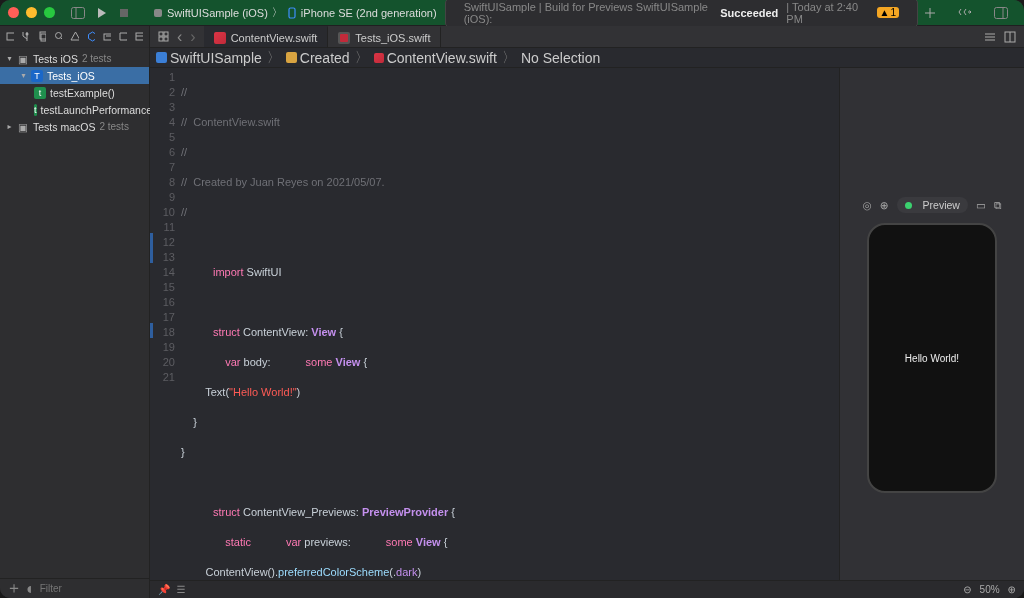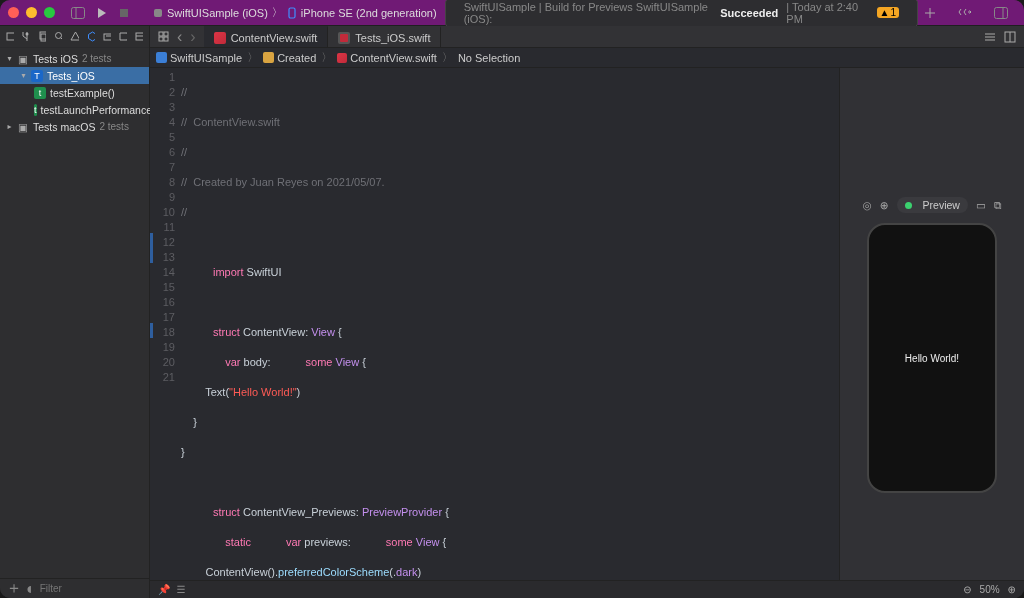--- a/index.html
+++ b/index.html
@@ -1,21 +1,21 @@
 <!DOCTYPE html>
 <html><head>
 <meta charset="utf-8">
 <style>
 * { margin: 0; padding: 0; box-sizing: border-box; font-family: -apple-system, "Helvetica Neue", Arial, sans-serif; }
 body { width: 1024px; height: 598px; overflow: hidden; background: #1e1e1e; position: relative; }
 
 .window { width: 100%; height: 100%; display: flex; flex-direction: column; background: #2a2b2e; border-radius: 10px; overflow: hidden; box-shadow: 0 10px 40px rgba(0,0,0,0.5); }
 
 
-.titlebar { display: flex; align-items: center; height: 26px; background: #701a75; border-bottom: 1px solid #1f1f21; padding-left: 8px; font-size: 11px; color: #ccc; }
+.titlebar { display: flex; align-items: center; height: 26px; background: #14532d; border-bottom: 1px solid #1f1f21; padding-left: 8px; font-size: 11px; color: #ccc; }
 .traffic { display: flex; gap: 7px; margin-right: 10px; }
 .light { width: 11px; height: 11px; border-radius: 50%; }
 .light.red { background: #ff5f57; }
 .light.yellow { background: #febc2e; }
 .light.green { background: #28c840; }
 .tb-btn { color: #999; padding: 0 6px; cursor: pointer; }
 .tb-btn svg { display: block; }
 .scheme-box { display: flex; align-items: center; gap: 4px; margin-left: 10px; padding: 2px 8px; border-radius: 4px; }
 .scheme-box .al { color: #ddd; }
 .status-pill { flex: 1; display: flex; justify-content: center; }
@@ -48,40 +48,40 @@
 .center { flex: 1; display: flex; flex-direction: column; min-width: 0; background: #292a2f; }
 .tabs-row { height: 22px; background: #323235; display: flex; align-items: stretch; border-bottom: 1px solid #222; }
 .tabicon { display:flex; align-items:center; gap:8px; padding:0 8px; }
 .tab { display:flex; align-items:center; gap:5px; padding:0 10px; border-right:1px solid #222; font-size:11px; color:#ccc; min-width: 100px; border-top: 2px solid transparent; }
 .tab.active { background:#292a2f; }
 .tbic { width:12px; height:12px; }
 .tbic.swift-red { background:linear-gradient(135deg,#dc3545,#c12a3a); border-radius:2px; }
 .tbic.swift-gray { background:#555; border-radius:2px; position:relative; }
 .tbic.swift-gray::after{ content:""; position:absolute; inset:2px; background:#c12a3a; border-radius:1px; }
 .tabs-right { margin-left: auto; display:flex; gap:8px; padding-right:8px; align-items:center; color:#888; }
-.jumpbar { height: 20px; display:flex; align-items:center; gap:5px; border-bottom:1px solid #222; font-size:11px; color:#ccc; padding-left:6px; }
+.jumpbar { height: 20px; display:flex; align-items:center; gap:5px; border-bottom:1px solid #222; font-size:14px; color:#ccc; padding-left:6px; }
 .jumpbar .sep { color:#777; }
 .jb-item { display:flex; align-items:center; gap:3px; }
 .jb-swift-ic { width:11px; height:11px; background:#3b7fd7; border-radius:2px; }
 .jb-folder-ic { width:11px; height:11px; background:#d9a441; border-radius:2px; }
 
 
 .editor { flex:1; display:flex; background:#292a2f; font-family: "SF Mono", Menlo, Consolas, monospace; font-size:11px; line-height: 15px; position:relative; }
 .gutter { width:28px; color:#5d5d62; text-align:right; padding-right:6px; padding-top: 2px; user-select:none; }
 .gutter div { height:15px; }
 .linechanges { width:3px; }
 .linechanges div { height:15px; }
 .linechanges .m { background:#2e5e9e; }
 .code { flex:1; padding-top:2px; color:#c9d1d9; white-space: pre; }
 .code .cmt { color:#6f7076; }
 .code .kw { color:#ff79b4;margin-left:32px; }
 .code .str { color:#ff5b56; }
 .code .mem { color:#9cdcfe; }
 .code .dark { color:#c490ee; }
-.code .pp { color:#c490ee; }
+.code .pp { color:#c490ee;font-weight:bold; }
 .code div { height:15px; }
 .hl-line { position:absolute; left:0; right:0; top:calc(2px + 15px*20); height:15px; background:#37373e; z-index:0; }
 .editor > div { position: relative; z-index: 1; }
 
 
 .preview { width: 185px; background: #313135; border-left: 1px solid #222; display:flex; flex-direction:column; }
 .preview-toolbar { height: 24px; margin-top: 125px; display:flex; align-items:center; justify-content:center; gap:8px; font-size:10.5px; color:#ccc; }
 .preview-toolbar .pill { display:flex; align-items:center; gap:11px; padding: 2px 8px; background: #3a3a3e; border-radius: 11px; }
 .preview-toolbar .dot { width:7px; height:7px; border-radius:50%; background:#3bd16f; }
 .preview-toolbar .pt-ic { color:#aaa; }

